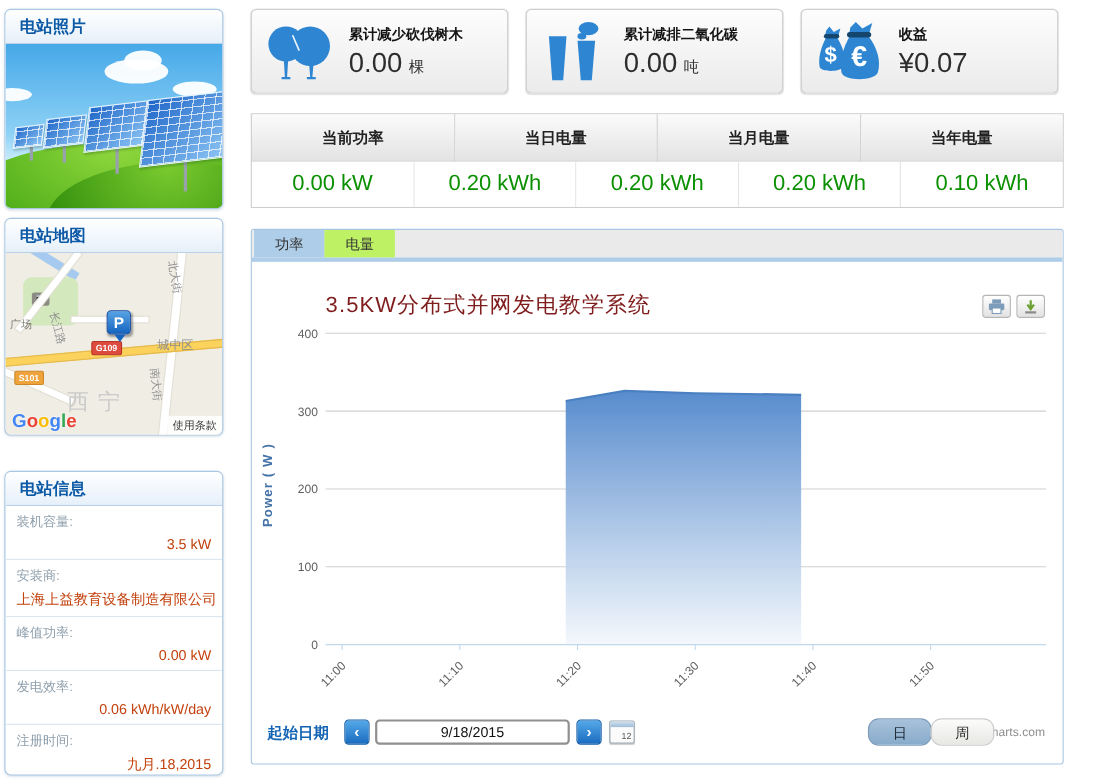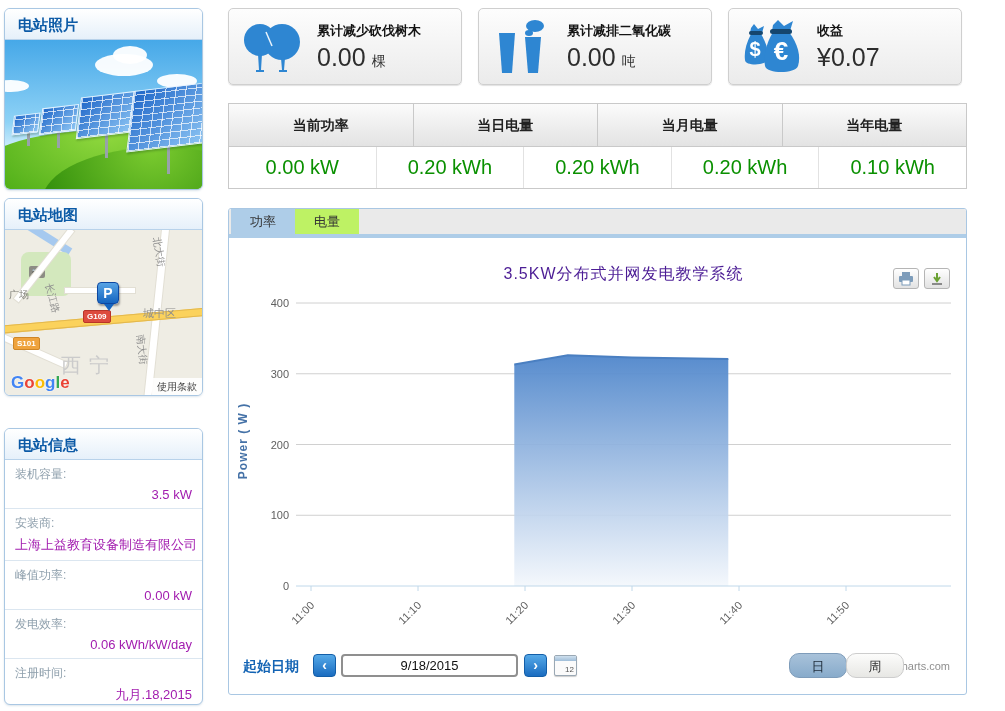--- a/index.html
+++ b/index.html
@@ -39,21 +39,21 @@
   .map-city { position:absolute; font-size:20px; color:#cbcbcb; letter-spacing:8px; }
   .marker { position:absolute; left:92px; top:52px; width:22px; height:22px; background:linear-gradient(#57a3e4,#1565c0); border:1px solid #0d47a1; border-radius:4px; color:#fff; font-weight:bold; font-size:14px; text-align:center; line-height:21px; box-shadow:1px 2px 2px rgba(0,0,0,.35); }
   .marker::after { content:""; position:absolute; left:6px; top:21px; border:5px solid transparent; border-top:7px solid #1565c0; }
   .gterms { position:absolute; right:0; bottom:0; background:rgba(255,255,255,.88); color:#3a3a3a; padding:2px 5px; font-size:10px; }
   .glogo { position:absolute; left:6px; bottom:3px; font-size:17px; font-weight:bold; letter-spacing:0; text-shadow:0 0 2px #fff; }
 
   
   .info-row { padding:6px 10px 6px; border-bottom:1px solid #dbe6f0; }
   .info-row:last-child { border-bottom:none; }
   .info-label { font-size:12px; color:#8fa0ad; }
-  .info-value { font-size:13px; color:#a21caf; text-align:right; margin-top:4px; white-space:nowrap; }
+  .info-value { font-size:13px; color:#c2410c; text-align:right; margin-top:4px; white-space:nowrap; }
 
   
   .right { position:absolute; left:228px; top:0; width:740px; height:711px; }
   .card { position:absolute; top:8px; height:77px; width:234px; border:1px solid #cfcfcf; border-radius:5px; background:linear-gradient(#fdfdfd,#ebebeb); box-shadow:0 1px 1px rgba(0,0,0,.12); display:flex; align-items:center; }
   #card1 { left:0; } #card2 { left:250px; } #card3 { left:500px; }
   .card-icon { width:88px; display:flex; justify-content:center; align-items:center; }
   .card-title { font-size:13px; font-weight:bold; color:#141414; }
   .card-line { margin-top:3px; }
   .card-value { font-size:25px; color:#2d2d2d; }
   .card-unit { font-size:14px; color:#333; margin-left:6px; }
@@ -64,21 +64,21 @@
   .stats-h:last-child, .stats-v:last-child { border-right:none; }
   .stats-v { flex:1; height:41px; line-height:41px; text-align:center; font-size:20px; color:#0a9000; background:#fff; border-right:1px solid #e2e2e2; }
 
   .chartPanel { position:absolute; top:208px; left:0; width:739px; height:487px; border:1px solid #a9c7e3; border-radius:3px; background:#fff; overflow:hidden; }
   .tabbar { height:25px; background:#eaeaea; display:flex; padding-left:2px; }
   .tab { width:64px; text-align:center; line-height:25px; font-size:13px; color:#333; }
   .tab.active { background:#aecde8; }
   .tab.inactive { background:#bef264; }
   .tab-strip { height:4px; background:#aecde8; }
   .chart-area { position:relative; height:457px; }
-  .chart-title { position:absolute; left:67px; width:655px; top:26px; text-align:center; font-size:16px; color:#4c1d95; letter-spacing:1px; }
+  .chart-title { position:absolute; left:67px; width:655px; top:26px; font-size:20px; color:#7f1d1d; letter-spacing:1px; }
   #chart-svg { position:absolute; left:0; top:0; }
   .ybtns { position:absolute; top:30px; right:16px; display:flex; gap:5px; z-index:2; }
   .mini-btn { width:26px; height:21px; border:1px solid #b5b5b5; border-radius:3px; background:linear-gradient(#ffffff,#e2e2e2); display:flex; align-items:center; justify-content:center; }
   .yaxis-title { position:absolute; left:-76px; top:196px; width:180px; text-align:center; font-size:12px; font-weight:bold; color:#4572a7; transform:rotate(-90deg); letter-spacing:1px; }
 
   .controls { position:absolute; left:12px; right:12px; bottom:16px; height:26px; }
   .ctrl-label { position:absolute; left:2px; top:5px; font-size:14px; font-weight:bold; color:#1464b4; }
   .nav-btn { position:absolute; top:1px; width:23px; height:23px; background:linear-gradient(#55a9e8,#1a6cc0); border:1px solid #135ea8; border-radius:4px; color:#fff; font-weight:bold; text-align:center; line-height:21px; font-size:14px; cursor:pointer; }
   #prevBtn { left:72px; } #nextBtn { left:283px; }
   .date-input { position:absolute; left:100px; top:1px; width:177px; height:23px; border:2px solid #8f8f8f; border-radius:4px; padding:0 6px; font-size:13px; color:#111; font-family:inherit;text-align:center; }

